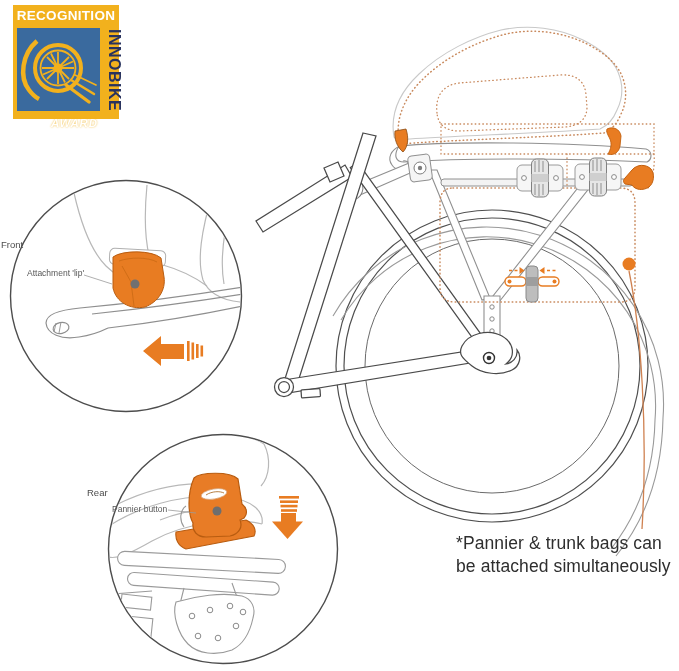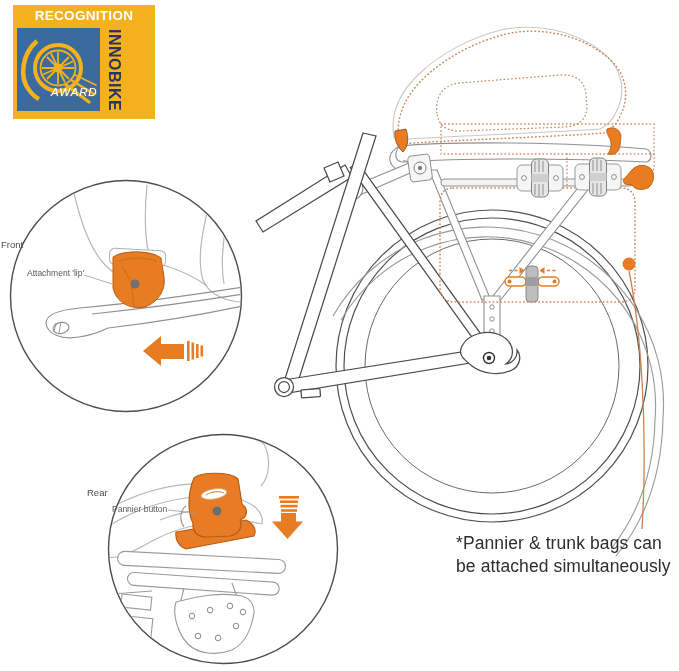--- a/index.html
+++ b/index.html
@@ -5,28 +5,28 @@
   html,body{margin:0;padding:0;background:#fff;}
   #canvas{position:relative;width:679px;height:671px;background:#fff;overflow:hidden;
           font-family:"Liberation Sans", sans-serif;}
   #scene{position:absolute;left:0;top:0;}
   .lbl{position:absolute;color:#4d4d4d;white-space:nowrap;}
   .lbl-big{font-size:9.5px;margin-top:13px;}
   .lbl-small{font-size:8.5px;color:#585858;}
   #footnote{position:absolute;left:456px;top:532px;width:226px;font-size:17.5px;
             line-height:22.5px;color:#2e2e2e;letter-spacing:0.1px;}
   
-  #badge{position:absolute;left:13px;top:5px;width:106px;height:114px;background:#F2B11D;padding-left:36px;}
+  #badge{position:absolute;left:13px;top:5px;width:106px;height:114px;background:#F2B11D;}
   #badge .recog{position:absolute;left:0;top:3px;width:100%;text-align:center;
       color:#fff;font-weight:bold;font-size:13.5px;letter-spacing:0.3px;}
   #badge .bluebox{position:absolute;left:4px;top:23px;width:83px;height:83px;background:#3A6A9E;}
   #badge .innobike{position:absolute;left:87px;top:24px;height:86px;width:28px;
       writing-mode:vertical-rl;color:#29335E;font-weight:bold;font-size:16px;
       letter-spacing:0.5px;line-height:28px;}
-  #badge .award{position:absolute;left:38px;top:81px;color:#fff;font-weight:normal;
+  #badge .award{position:absolute;left:38px;top:112px;color:#fff;font-weight:bold;
       font-style:italic;font-size:11.5px;letter-spacing:0.8px;
       text-shadow:0 0 2px rgba(242,177,29,.9);}
 </style>
 </head>
 <body>
 
 <div id="canvas">
 
   <svg id="scene" width="679" height="671" viewBox="0 0 679 671">
     <defs>

